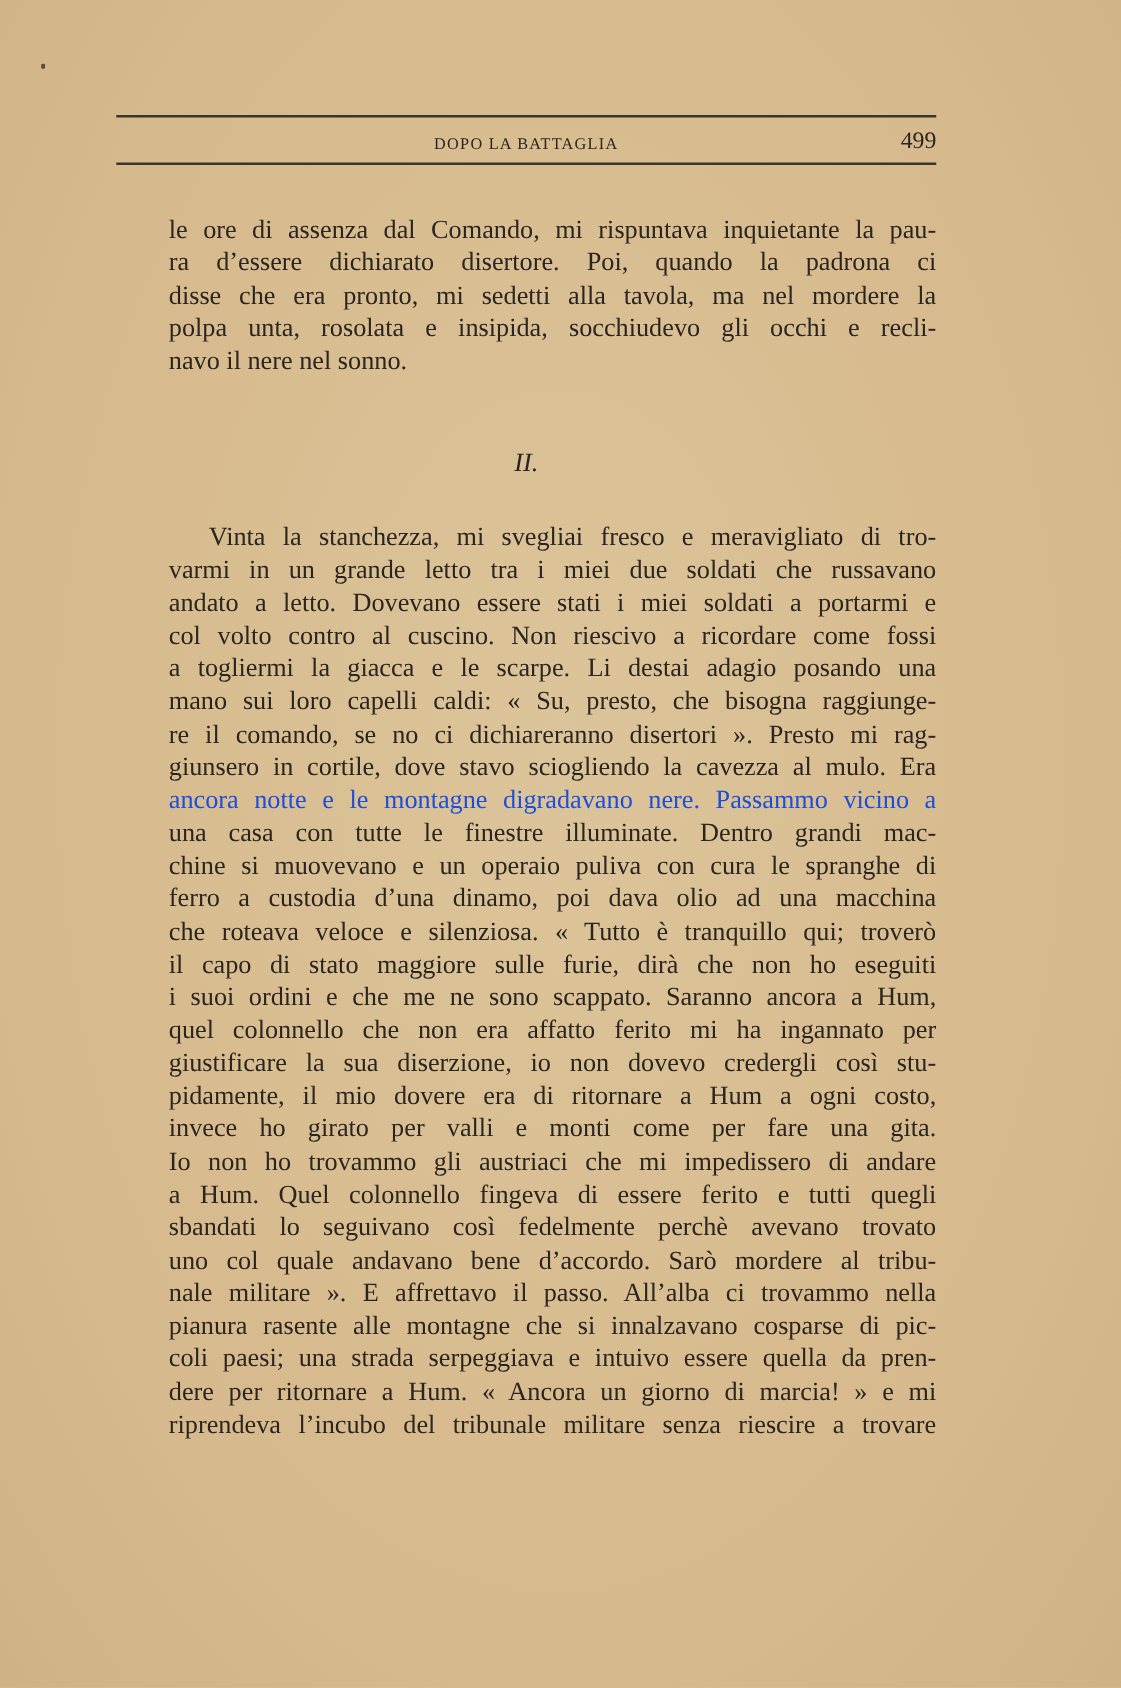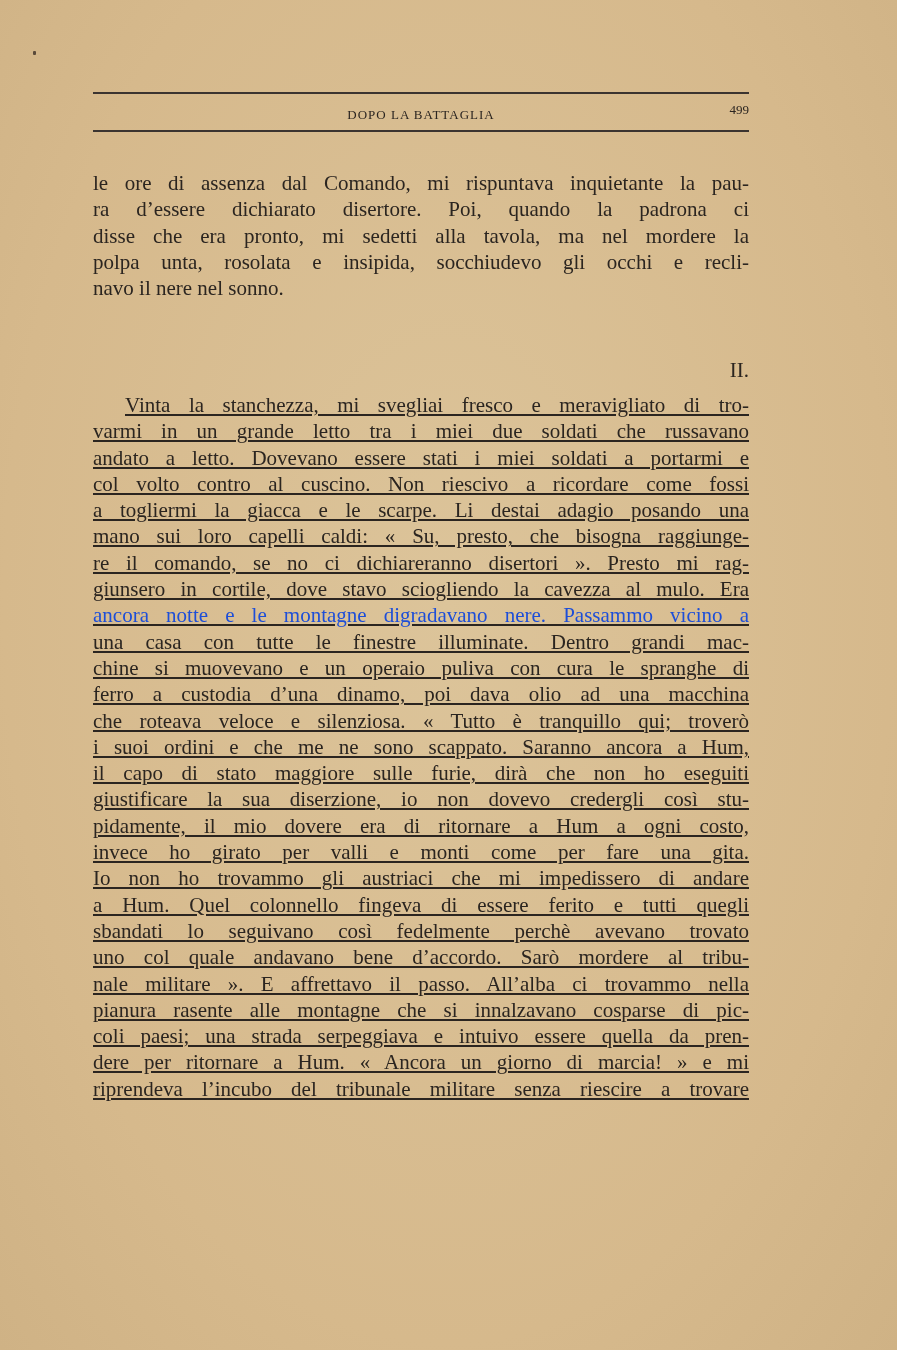--- a/index.html
+++ b/index.html
@@ -47,52 +47,54 @@
     right: 0;
     text-align: center;
     font-size: 13px;
     letter-spacing: 1px;
     top: 3px;
   }
   .page-number {
     position: absolute;
     right: 0;
     top: -2px;
-    font-size: 13px;
+    font-size: 19px;
   }
   .text-block {
     position: absolute;
     left: 93px;
     width: 656px;
     font-size: 21px;
   }
   .line {
     display: block;
     height: 26.3px;
     line-height: 26.3px;
     white-space: nowrap;
     text-align: justify;
     text-align-last: justify;
+    margin-left: 42px;
   }
   .line.last {
     text-align: left;
     text-align-last: left;
   }
   .line.indent {
     padding-left: 32px;
   }
   .block-1 { top: 170px; }
-  .block-2 { top: 392px; text-decoration: underline; }
+  .block-2 { top: 416px; }
   .section-number {
     position: absolute;
     top: 358px;
     left: 93px;
     width: 656px;
-    text-align: right;
+    text-align: center;
     font-size: 21px;
+    font-style: italic;
   }
   .faded { color: #1d4ed8; }
 </style>
 </head>
 <body>
 
 <div class="speck"></div>
 
 <div class="rule top"></div>
 <div class="running-head">
@@ -118,22 +120,23 @@
   <span class="line">col volto contro al cuscino. Non riescivo a ricordare come fossi</span>
   <span class="line">a togliermi la giacca e le scarpe. Li destai adagio posando una</span>
   <span class="line">mano sui loro capelli caldi: « Su, presto, che bisogna raggiunge-</span>
   <span class="line">re il comando, se no ci dichiareranno disertori ». Presto mi rag-</span>
   <span class="line">giunsero in cortile, dove stavo sciogliendo la cavezza al mulo. Era</span>
   <span class="line faded">ancora notte e le montagne digradavano nere. Passammo vicino a</span>
   <span class="line">una casa con tutte le finestre illuminate. Dentro grandi mac-</span>
   <span class="line">chine si muovevano e un operaio puliva con cura le spranghe di</span>
   <span class="line">ferro a custodia d’una dinamo, poi dava olio ad una macchina</span>
   <span class="line">che roteava veloce e silenziosa. « Tutto è tranquillo qui; troverò</span>
+  <span class="line">il capo di stato maggiore sulle furie, dirà che non ho eseguiti</span>
   <span class="line">i suoi ordini e che me ne sono scappato. Saranno ancora a Hum,</span>
-  <span class="line">il capo di stato maggiore sulle furie, dirà che non ho eseguiti</span>
+  <span class="line">quel colonnello che non era affatto ferito mi ha ingannato per</span>
   <span class="line">giustificare la sua diserzione, io non dovevo credergli così stu-</span>
   <span class="line">pidamente, il mio dovere era di ritornare a Hum a ogni costo,</span>
   <span class="line">invece ho girato per valli e monti come per fare una gita.</span>
   <span class="line">Io non ho trovammo gli austriaci che mi impedissero di andare</span>
   <span class="line">a Hum. Quel colonnello fingeva di essere ferito e tutti quegli</span>
   <span class="line">sbandati lo seguivano così fedelmente perchè avevano trovato</span>
   <span class="line">uno col quale andavano bene d’accordo. Sarò mordere al tribu-</span>
   <span class="line">nale militare ». E affrettavo il passo. All’alba ci trovammo nella</span>
   <span class="line">pianura rasente alle montagne che si innalzavano cosparse di pic-</span>
   <span class="line">coli paesi; una strada serpeggiava e intuivo essere quella da pren-</span>

